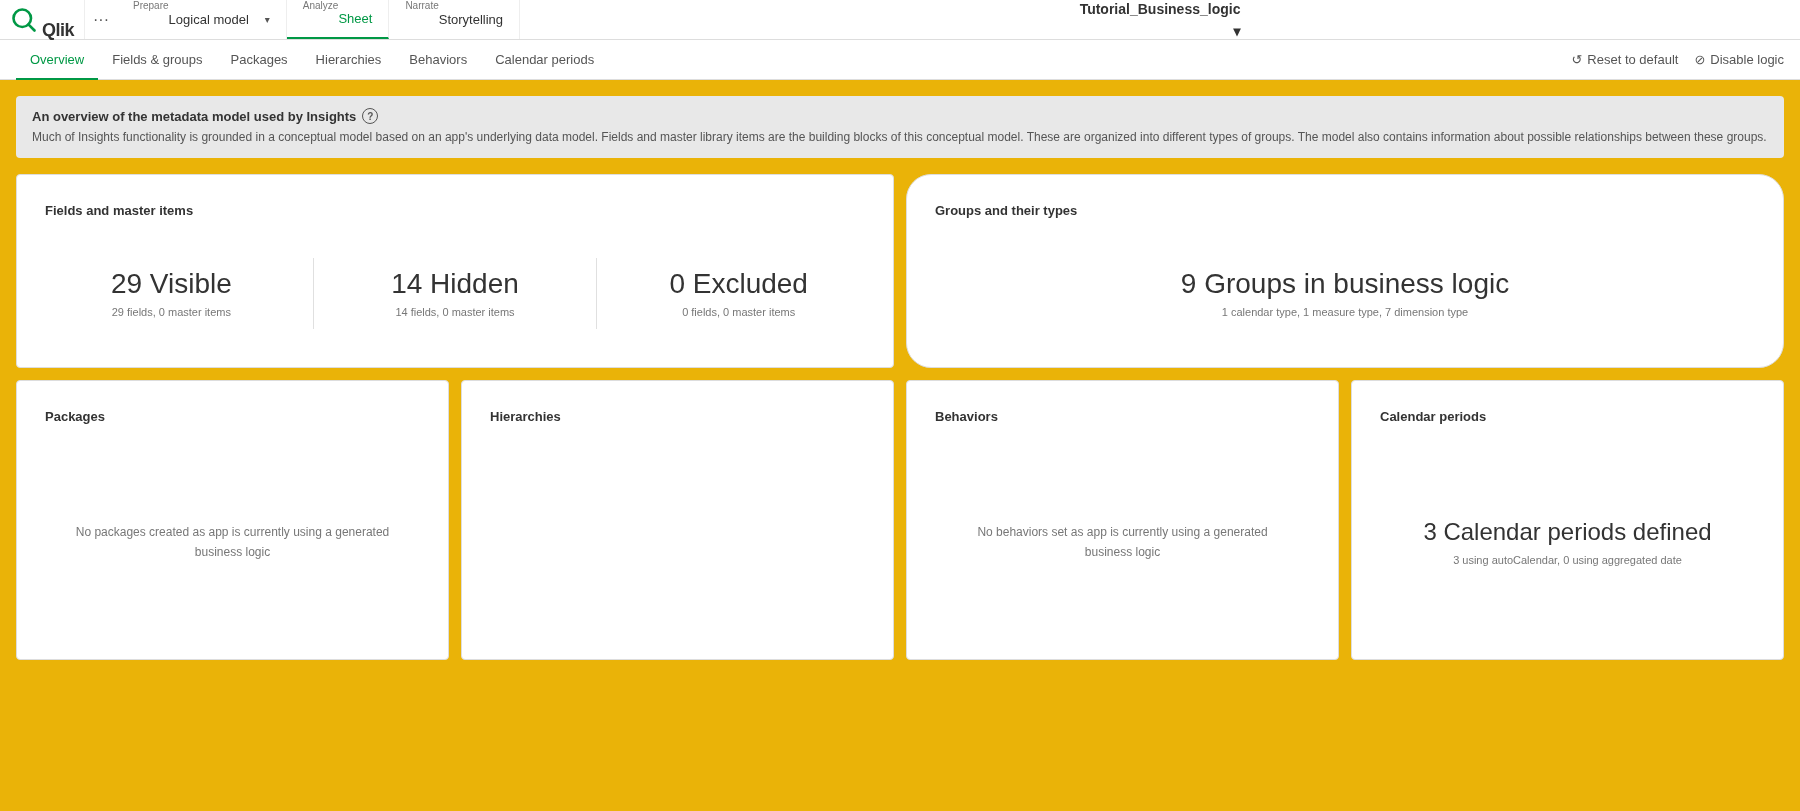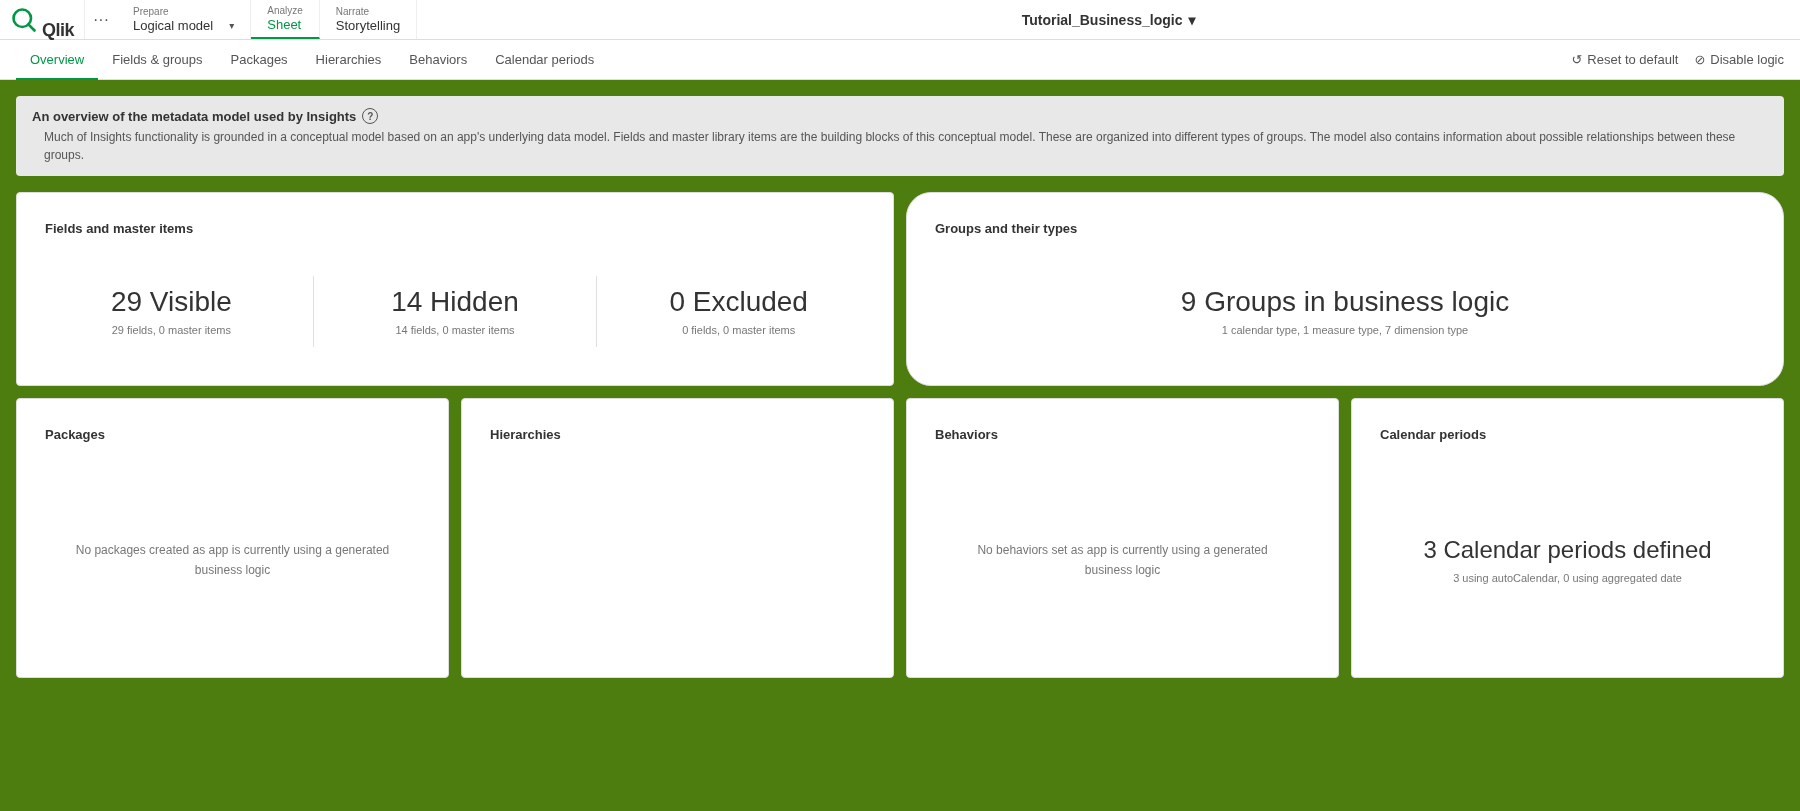--- a/index.html
+++ b/index.html
@@ -39,21 +39,21 @@
     .dots-menu {
       display: flex;
       align-items: center;
       padding: 0 8px;
       cursor: pointer;
       color: #555;
       font-size: 16px;
     }
     .nav-section {
       display: flex;
-      flex-direction: column;
+      flex-direction: row;
       justify-content: center;
       padding: 0 16px;
       border-right: 1px solid #eee;
       cursor: pointer;
     }
     .nav-section-label {
       font-size: 10px;
       color: #777;
       line-height: 1.2;
     }
@@ -77,20 +77,21 @@
       align-items: center;
       justify-content: center;
     }
     .app-title {
       font-size: 14px;
       font-weight: 600;
       color: #333;
       display: flex;
       align-items: flex-end;
       gap: 6px;
+      flex-direction: column;
     }
 
     
     .tabs-bar {
       display: flex;
       align-items: center;
       background: #fff;
       border-bottom: 1px solid #ddd;
       height: 40px;
       padding: 0 16px;
@@ -122,21 +123,21 @@
       align-items: center;
       gap: 5px;
       cursor: pointer;
       color: #555;
       font-size: 13px;
     }
 
     
     .main-content {
       padding: 16px;
-      background: #4d7c0f;
+      background: #eab308;
       min-height: calc(811px - 80px);
     }
 
     
     .info-banner {
       background: #e8e8e8;
       border-radius: 4px;
       padding: 12px 16px;
       margin-bottom: 16px;
     }
@@ -158,21 +159,20 @@
       justify-content: center;
       font-size: 10px;
       font-weight: bold;
       color: #555;
       flex-shrink: 0;
     }
     .info-banner-text {
       font-size: 12px;
       color: #555;
       line-height: 1.5;
-      margin-left: 12px;
     }
 
     
     .cards-row {
       display: flex;
       gap: 12px;
       margin-bottom: 12px;
     }
 
     .card {

